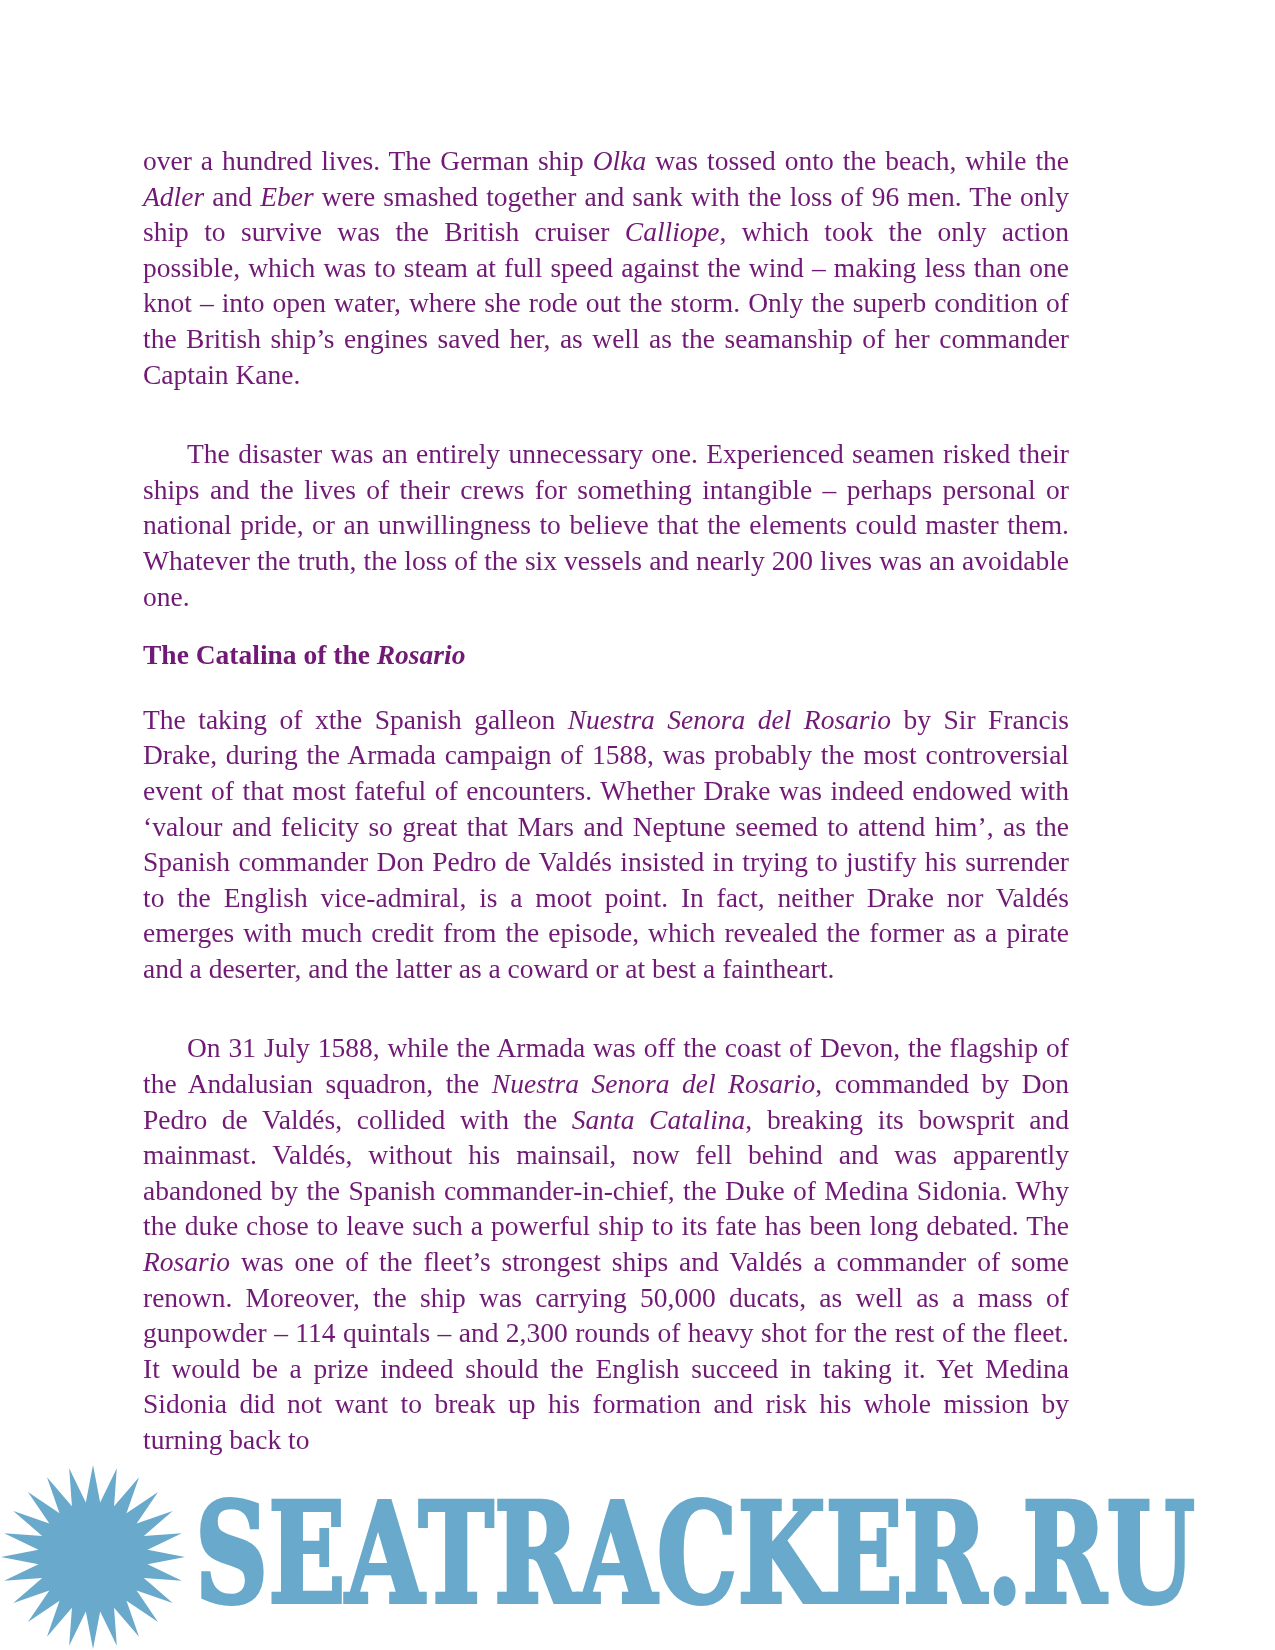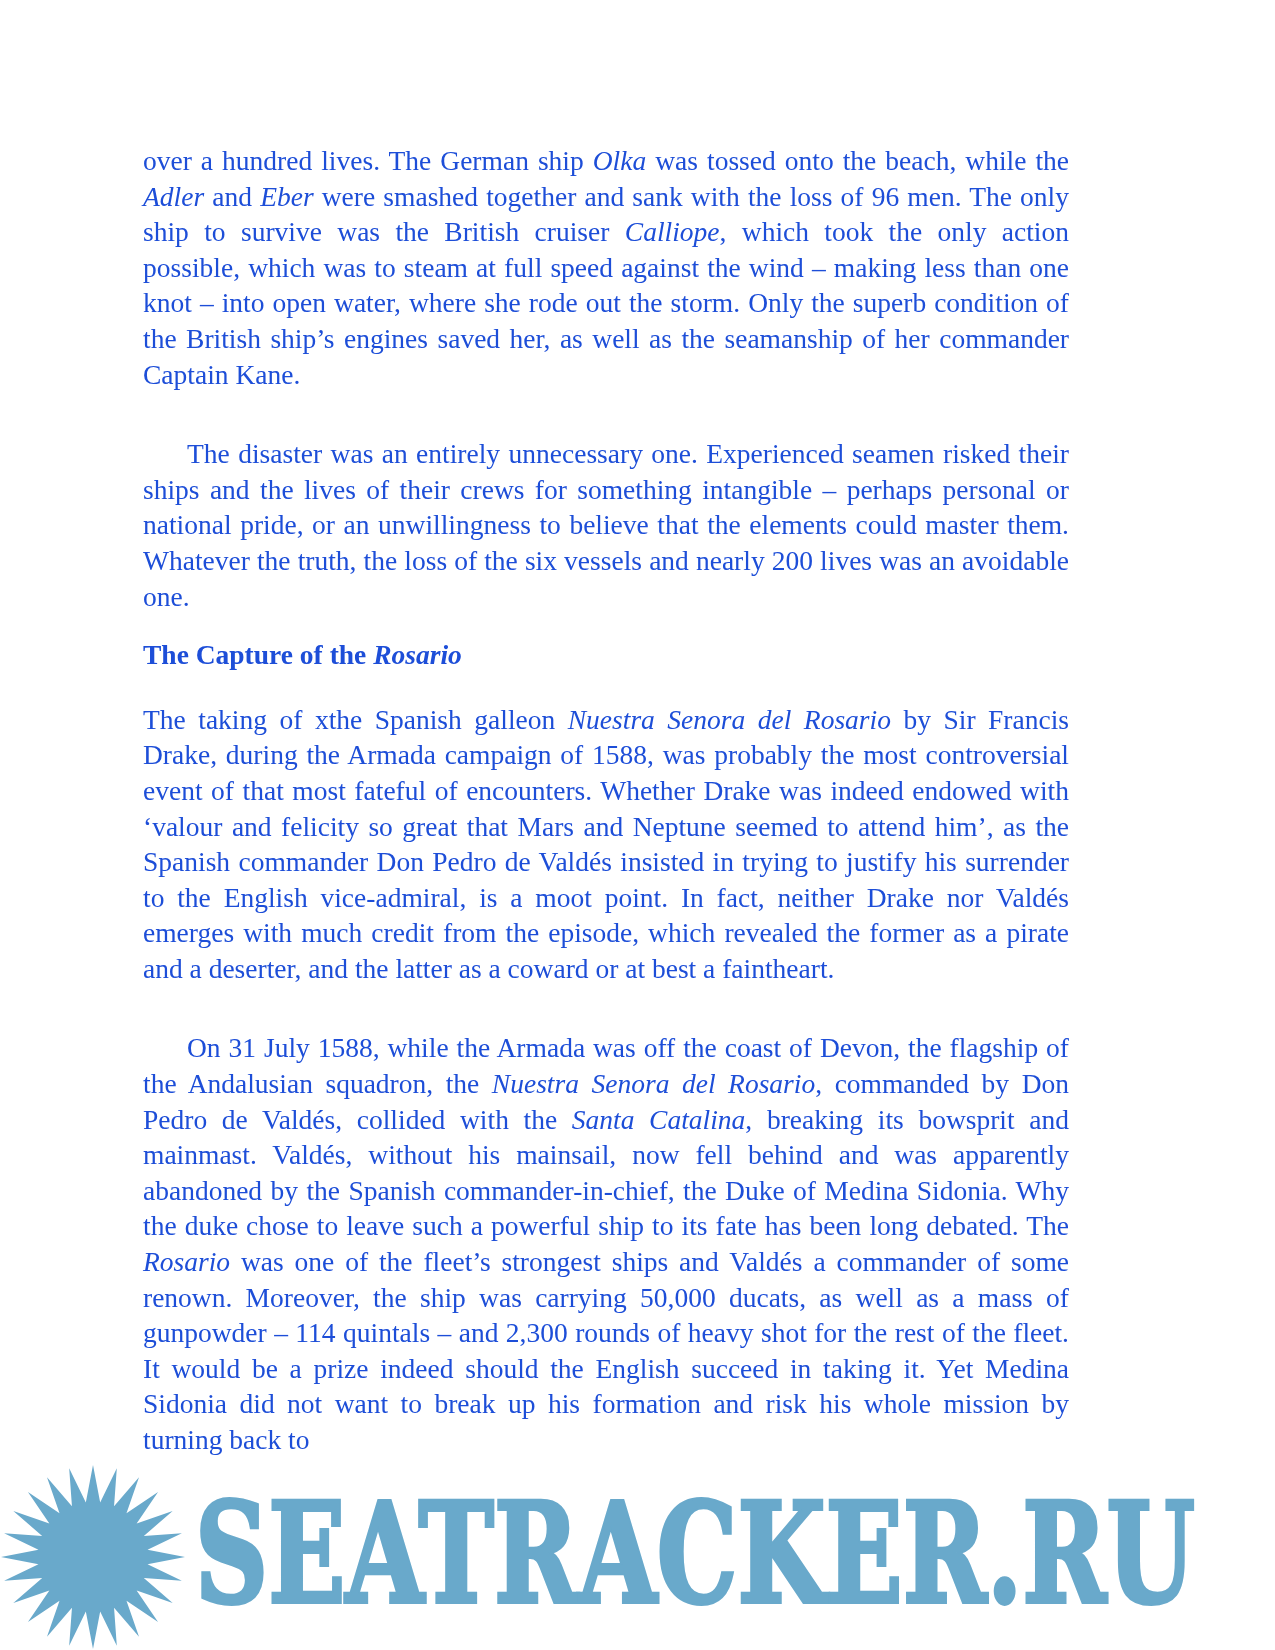--- a/index.html
+++ b/index.html
@@ -1,39 +1,39 @@
 <!DOCTYPE html>
 <html><head>
 <meta charset="utf-8">
 <style>
   html, body { margin: 0; padding: 0; background: #ffffff; }
   body { width: 1275px; height: 1650px; position: relative; overflow: hidden; }
   .page {
     position: absolute; left: 143px; top: 143px; width: 926px;
     font-family: "Liberation Serif", "DejaVu Serif", serif;
-    font-size: 27.5px; line-height: 35.6px; color: #1d4ed8;
+    font-size: 27.5px; line-height: 35.6px; color: #701a75;
   }
   .para { margin: 0; text-align: justify; text-align-last: left; hyphens: none; }
   .indent { text-indent: 44px; margin-top: 44px; }
   .heading {
     margin: 23px 0 29px 0; font-weight: bold; font-size: 27.5px; line-height: 35.6px;
   }
   i, .it { font-style: italic; }
   .watermark { position: absolute; left: 0; top: 1390px; width: 1024px; height: 260px; }
 </style>
 </head>
 <body>
 
 <div class="page">
   <div id="section1">
       <p class="para"><span>over a hundred lives. The German ship </span><i>Olka</i><span> was tossed onto the beach, while the </span><i>Adler</i><span> and </span><i>Eber</i><span> were smashed together and sank with the loss of 96 men. The only ship to survive was the British cruiser </span><i>Calliope</i><span>, which took the only action possible, which was to steam at full speed against the wind – making less than one knot – into open water, where she rode out the storm. Only the superb condition of the British ship’s engines saved her, as well as the seamanship of her commander Captain Kane.</span></p>
       <p class="para indent"><span>The disaster was an entirely unnecessary one. Experienced seamen risked their ships and the lives of their crews for something intangible – perhaps personal or national pride, or an unwillingness to believe that the elements could master them. Whatever the truth, the loss of the six vessels and nearly 200 lives was an avoidable one.</span></p>
     </div>
   <div class="heading">
-    <span>The Capture of the </span><span class="it">Rosario</span>
+    <span>The Catalina of the </span><span class="it">Rosario</span>
   </div>
   <div id="section2">
       <p class="para"><span>The taking of xthe Spanish galleon </span><i>Nuestra Senora del Rosario</i><span> by Sir Francis Drake, during the Armada campaign of 1588, was probably the most controversial event of that most fateful of encounters. Whether Drake was indeed endowed with ‘valour and felicity so great that Mars and Neptune seemed to attend him’, as the Spanish commander Don Pedro de Valdés insisted in trying to justify his surrender to the English vice-admiral, is a moot point. In fact, neither Drake nor Valdés emerges with much credit from the episode, which revealed the former as a pirate and a deserter, and the latter as a coward or at best a faintheart.</span></p>
       <p class="para indent"><span>On 31 July 1588, while the Armada was off the coast of Devon, the flagship of the Andalusian squadron, the </span><i>Nuestra Senora del Rosario</i><span>, commanded by Don Pedro de Valdés, collided with the </span><i>Santa Catalina</i><span>, breaking its bowsprit and mainmast. Valdés, without his mainsail, now fell behind and was apparently abandoned by the Spanish commander-in-chief, the Duke of Medina Sidonia. Why the duke chose to leave such a powerful ship to its fate has been long debated. The </span><i>Rosario</i><span> was one of the fleet’s strongest ships and Valdés a commander of some renown. Moreover, the ship was carrying 50,000 ducats, as well as a mass of gunpowder – 114 quintals – and 2,300 rounds of heavy shot for the rest of the fleet. It would be a prize indeed should the English succeed in taking it. Yet Medina Sidonia did not want to break up his formation and risk his whole mission by turning back to</span></p>
     </div>
 </div>
 
 <div class="watermark">
   <svg width="1275" height="260" viewBox="0 0 1275 260">
     <defs>

